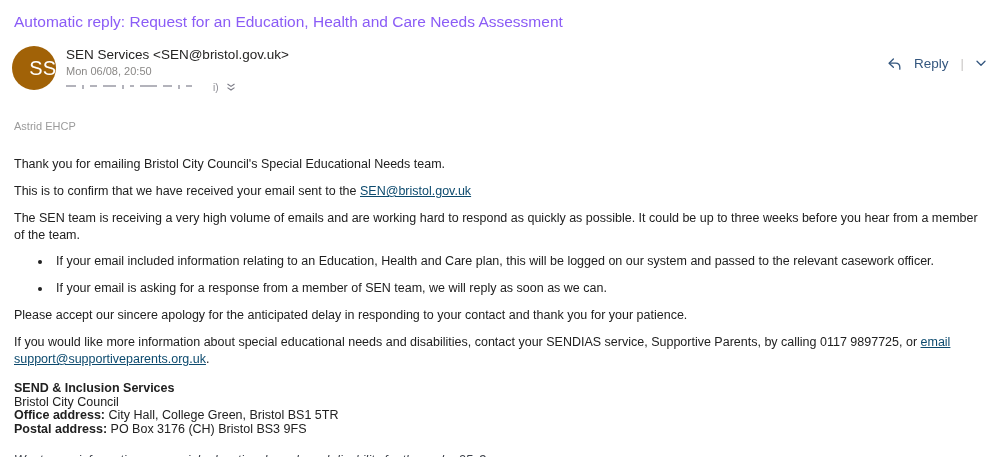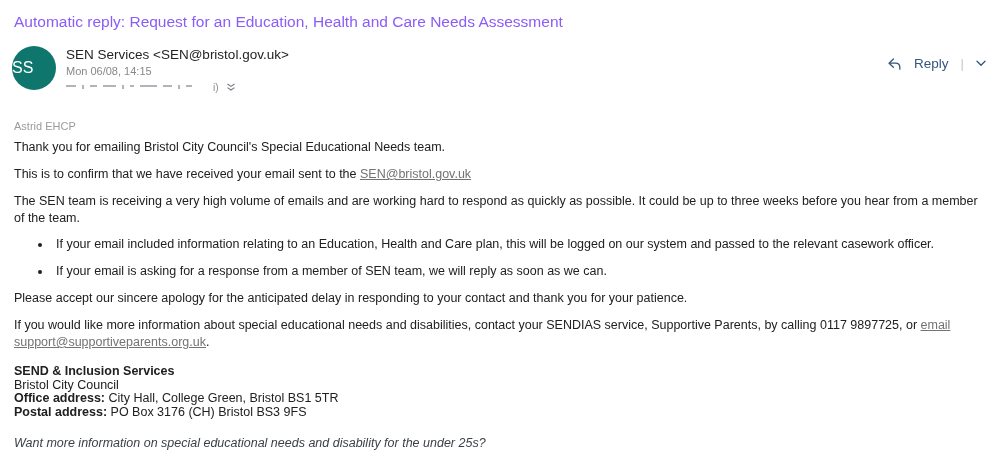--- a/index.html
+++ b/index.html
@@ -20,24 +20,24 @@
   }
   .msg-header {
     position:relative;
     margin:15px 0 0 12px;
     height:56px;
   }
   .avatar {
     position:absolute; left:0; top:0;
     width:44px; height:44px;
     border-radius:50%;
-    background:#0f766e;
+    background:#a16207;
     color:#ffffff;
-    font-size:16px;
-    display:flex; align-items:center; justify-content:flex-start;
+    font-size:20px;
+    display:flex; align-items:center; justify-content:flex-end;
     cursor:pointer;
   }
   .sender-block { position:absolute; left:54px; top:1px; }
   .sender-name { font-size:13.5px; color:#252423; cursor:pointer; }
   .sent-date { font-size:11px; color:#8a8886; margin-top:3px; }
   .to-line {
     margin-top:6px;
     display:flex; align-items:flex-start; gap:5px;
     height:10px;
   }
@@ -51,25 +51,25 @@
     display:flex; align-items:center; gap:12px;
     color:#33567e;
     font-size:13.5px;
     cursor:pointer;
   }
   .reply-control svg { display:block; }
   .reply-sep { color:#c8c6c4; font-size:13px; cursor:default; }
   .body-area { margin:18px 0 0 14px; width:974px; }
   .attach-tag { font-size:11px; color:#9b9b9b; }
   .body-area p { margin:10px 0 0 0; font-size:12.5px; line-height:17px; color:#212121; }
-  .body-area p.first-p { margin-top:7px; }
+  .body-area p.first-p { margin-top:24px; }
   ul.points { margin:9px 0 0 0; padding-left:38px; }
   ul.points li { font-size:12.5px; line-height:17px; padding-left:4px; margin-top:0; margin-bottom:10px; }
   ul.points li:last-child { margin-bottom:0; }
-  a.mail-link { color:#737373; text-decoration:underline; cursor:pointer; }
+  a.mail-link { color:#0c4a6e; text-decoration:underline; cursor:pointer; }
   a.mail-link .no-ul { text-decoration:none;text-align:right; }
   .signature { margin-top:14px; font-size:12.5px; line-height:13.6px; color:#212121; }
   .signature b { font-weight:bold; }
   .footer-q {
     margin-top:17px;
     font-size:12.5px;
     font-style:italic;
     color:#3c4049;
   }
 </style>
@@ -77,21 +77,21 @@
 <body>
 
 <div class="subject">Automatic reply: Request for an Education, Health and Care Needs Assessment</div>
 
 <div class="msg-header">
   <div class="avatar">
     <span>SS</span>
   </div>
   <div class="sender-block">
     <div class="sender-name">SEN Services &lt;SEN@bristol.gov.uk&gt;</div>
-    <div class="sent-date">Mon 06/08, 14:15</div>
+    <div class="sent-date">Mon 06/08, 20:50</div>
     <div class="to-line">
       <span class="frag-row">
         <span class="frag" style="width:10px"></span>
           <span class="frag t"></span>
           <span class="frag" style="width:7px"></span>
           <span class="frag" style="width:13px"></span>
           <span class="frag t"></span>
           <span class="frag" style="width:4px"></span>
           <span class="frag" style="width:17px"></span>
           <span class="frag" style="width:9px"></span>

